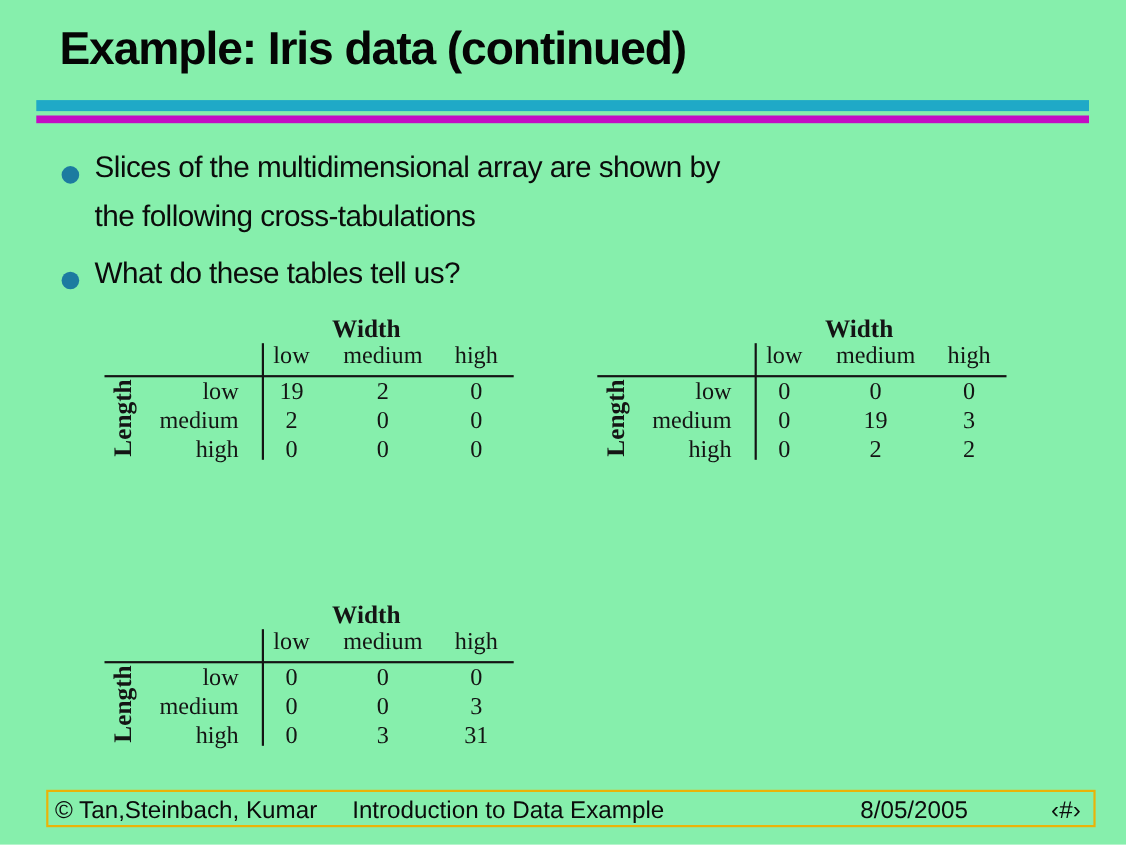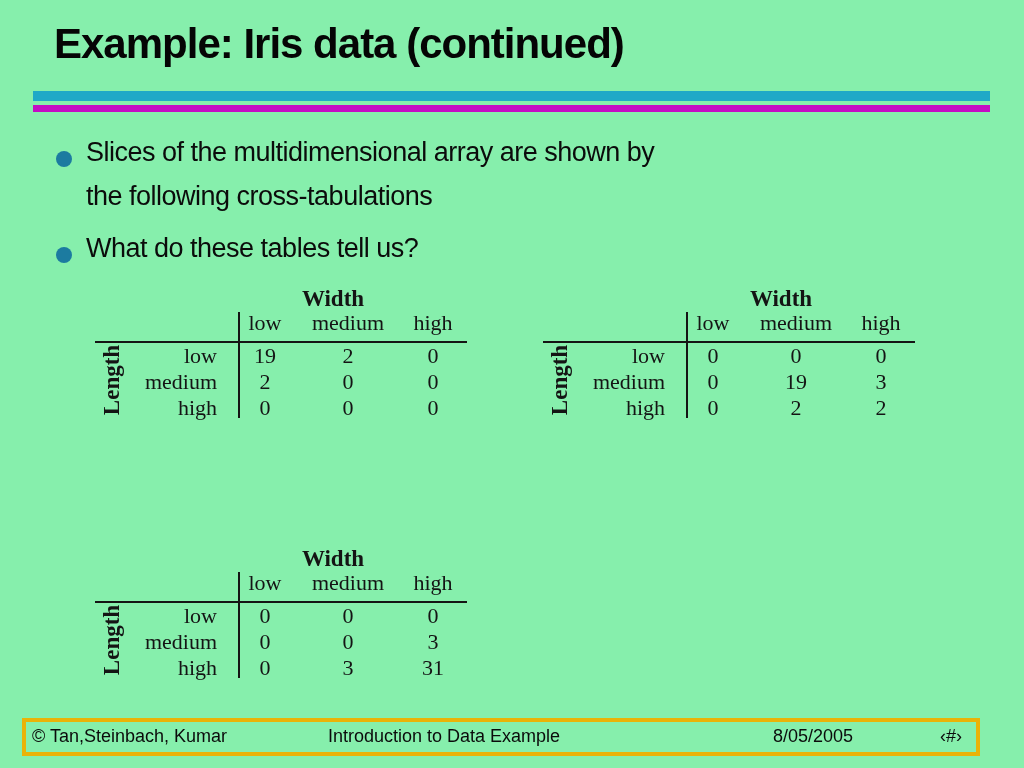--- a/index.html
+++ b/index.html
@@ -52,22 +52,22 @@
   .xc1 { left:170px; } .xc2 { left:253px; } .xc3 { left:338px; }
   .tr1 { top:55px; } .tr2 { top:81px; } .tr3 { top:107px; }
   .xt-hline { position:absolute; left:0; top:53px; width:372px; height:2px; background:#141414; }
   .xt-vline { position:absolute; left:143px; top:24px; width:2px; height:106px; background:#141414; }
   .tbl-1 { left:95px;  top:288px; }
   .tbl-2 { left:543px; top:288px; }
   .tbl-3 { left:95px;  top:548px; }
 
   
   .footer {
-    position:absolute; left:22px; top:718px; width:950px; height:30px;
-    border:4px solid #eab308; font-size:18px; color:#0b0b0b;
+    position:absolute; left:42px; top:718px; width:950px; height:30px;
+    border:2px solid #eab308; font-size:22px; color:#0b0b0b;
   }
   .footer span { position:absolute; top:4px; white-space:nowrap; }
   .f-copy { left:6px; }
   .f-course { left:418px; transform:translateX(-50%); }
   .f-date { left:787px; transform:translateX(-50%); }
   .f-page { left:925px; transform:translateX(-50%); }
 </style>
 </head>
 <body>
 

